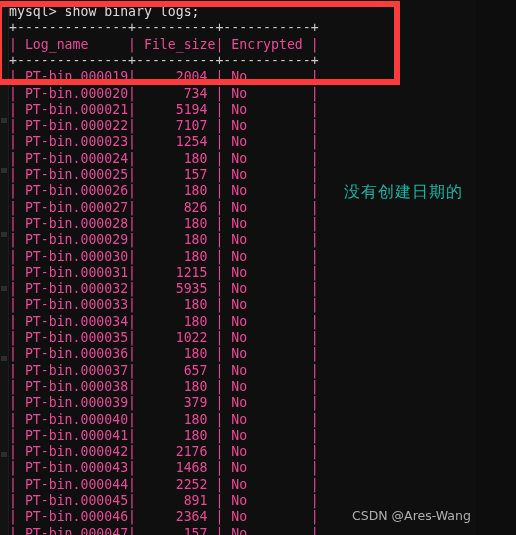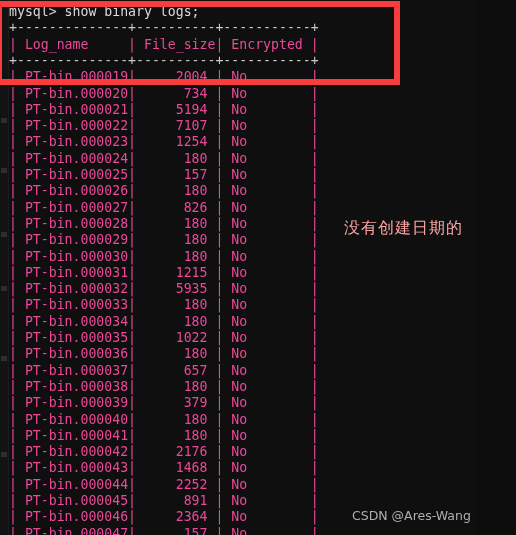--- a/index.html
+++ b/index.html
@@ -64,27 +64,26 @@
     border: 6px solid #fa3c3c;
     box-sizing: border-box;
     pointer-events: none;
   }
 
   
   #annot-note {
     position: absolute;
     left: 344px;
     top: 182px;
-    color: #fca5a5;
+    color: #14b8a6;
     font-family: "DejaVu Sans", "Liberation Sans", sans-serif;
     font-size: 16px;
     line-height: 20px;
     letter-spacing: 1px;
     white-space: pre;
-    margin-top: 36px;
   }
 
   
   #watermark {
     position: absolute;
     left: 352px;
     top: 508px;
     color: #bdbdbd;
     font-family: "DejaVu Sans", "Liberation Sans", sans-serif;
     font-size: 12.5px;

